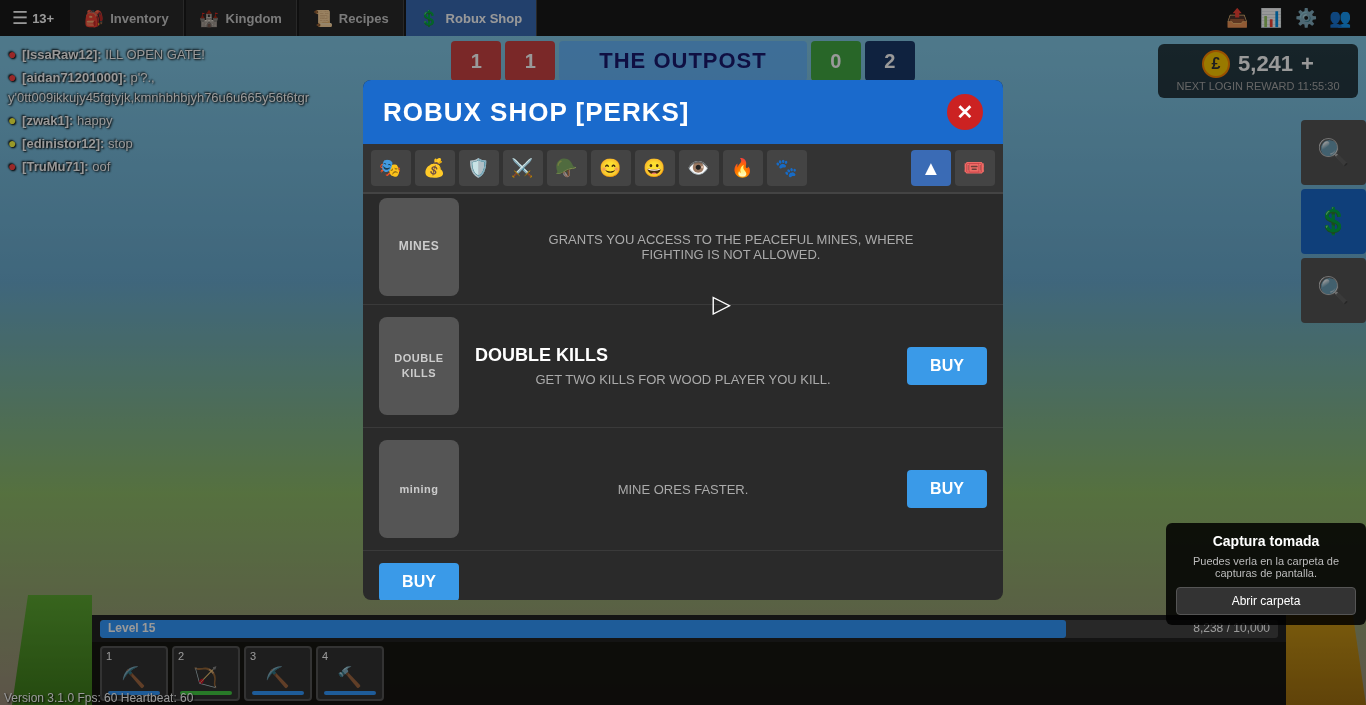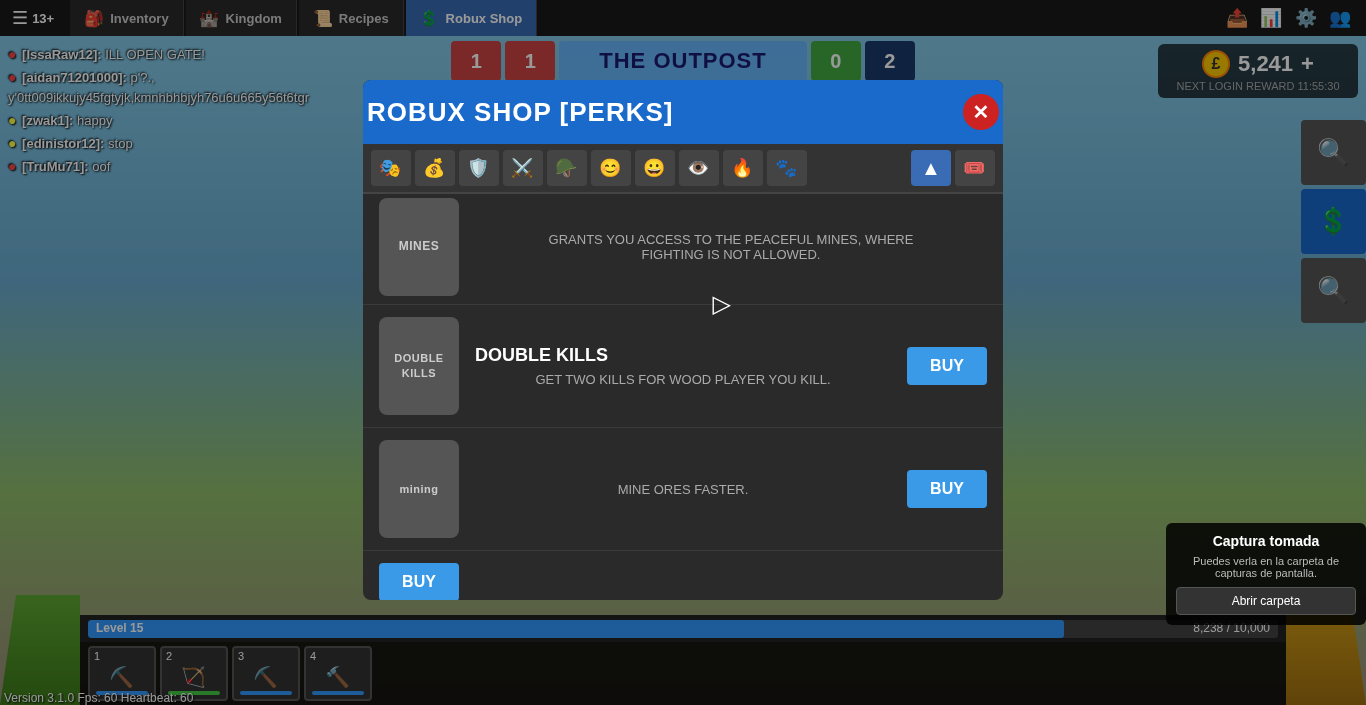--- a/index.html
+++ b/index.html
@@ -264,21 +264,21 @@
       border-radius: 4px;
       padding: 6px;
       cursor: pointer;
       font-size: 12px;
       text-align: center;
     }
 
     
     .bottom-bar {
       position: absolute;
-      bottom: 0; left: 0; right: 0;
+      bottom: 0; left: 12px; right: 0;
       height: 110px;
       display: flex;
       align-items: flex-end;
       z-index: 50;
     }
     .bottom-green-piece {
       width: 80px;
       height: 110px;
       background: linear-gradient(180deg, #5da832 0%, #3d7a1a 100%);
       clip-path: polygon(20% 0%, 100% 0%, 100% 100%, 0% 100%);
@@ -385,21 +385,21 @@
       background: #2a2a2a;
       border-radius: 8px;
       overflow: hidden;
       position: relative;
       max-height: 520px;
       display: flex;
       flex-direction: column;
     }
     .modal-header {
       background: #1a6acc;
-      padding: 14px 4px;
+      padding: 14px 20px;
       display: flex;
       align-items: center;
       justify-content: space-between;
     }
     .modal-title {
       color: white;
       font-size: 26px;
       font-weight: 900;
       letter-spacing: 1px;
     }

